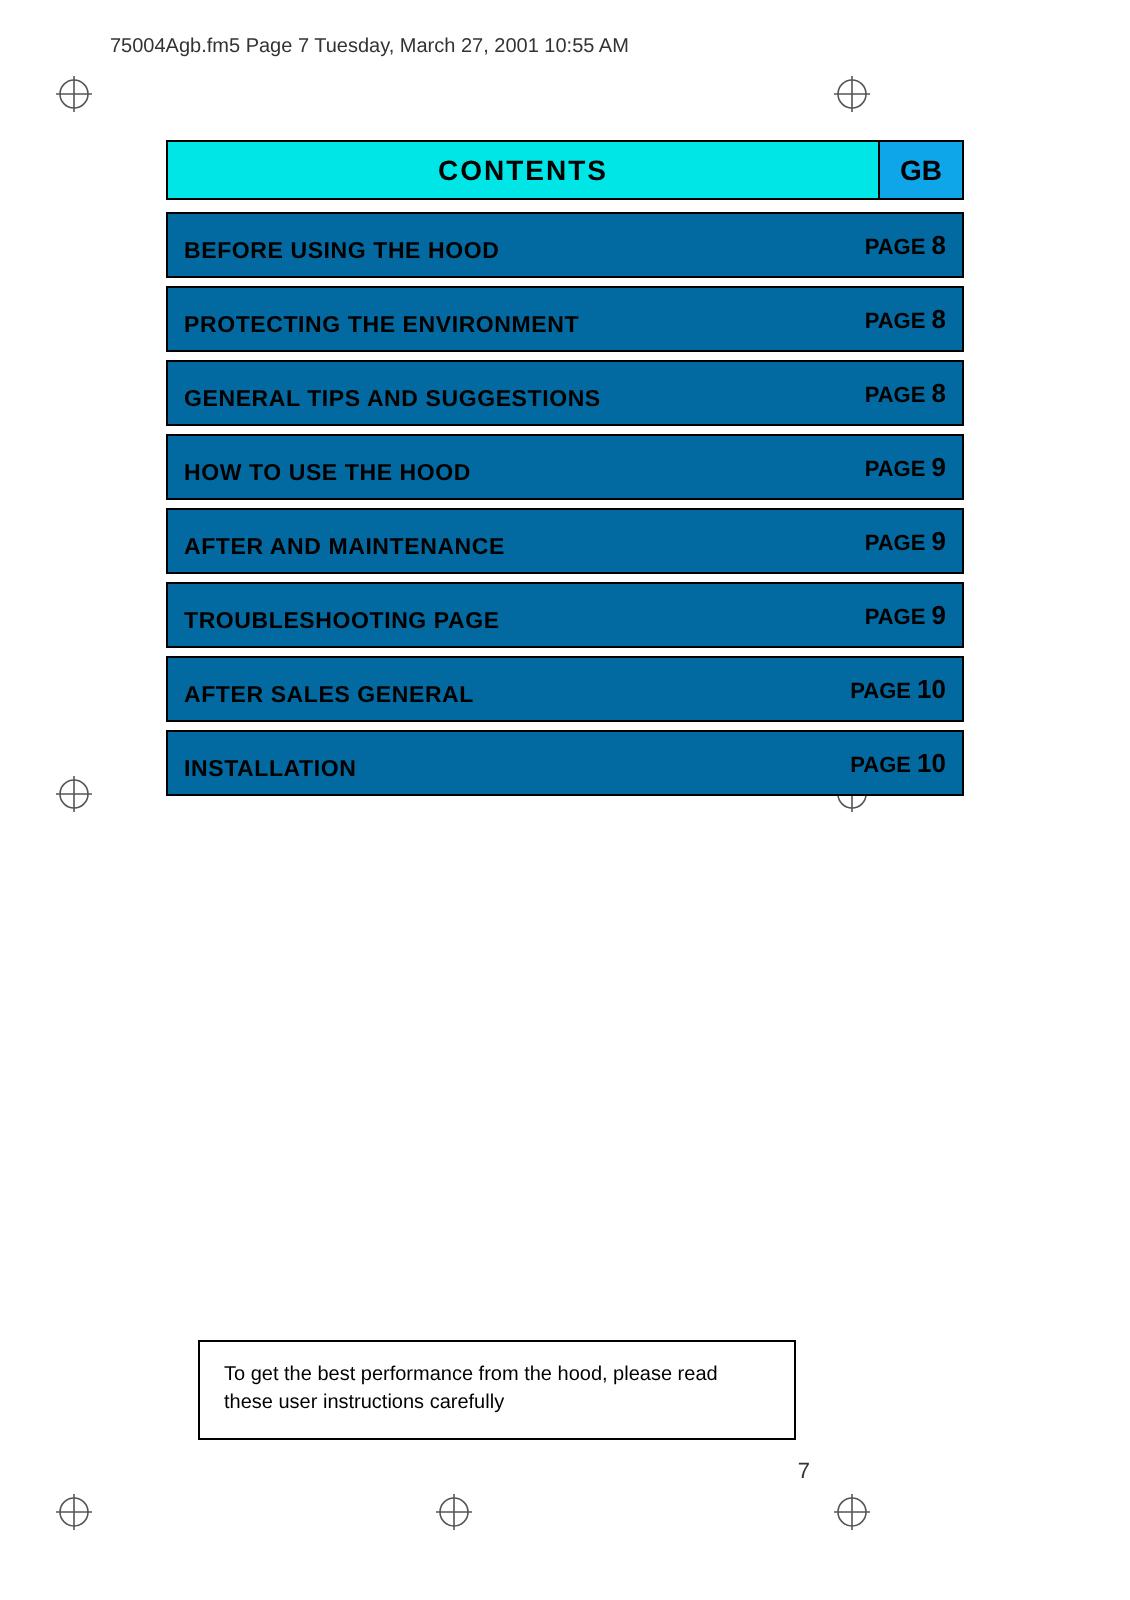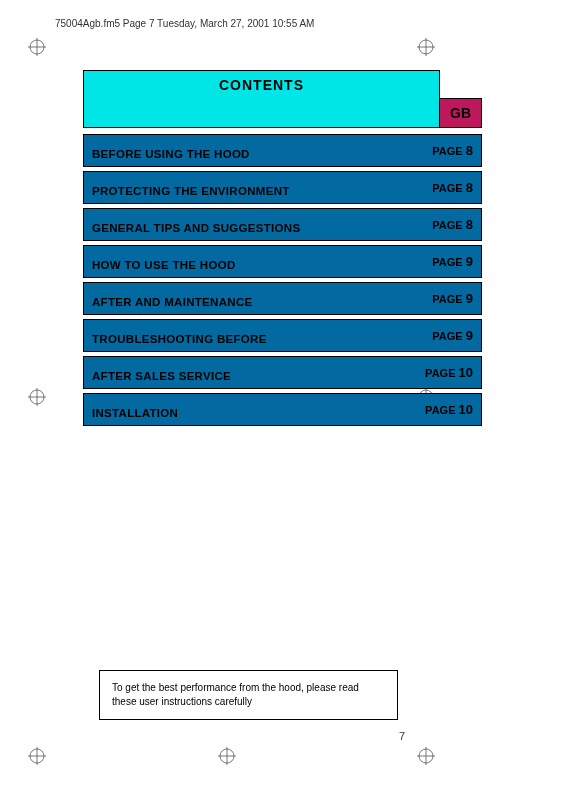--- a/index.html
+++ b/index.html
@@ -85,30 +85,29 @@
       padding: 6px 22px;
       font-size: 14px;
       font-weight: 900;
       color: #000;
       letter-spacing: 1px;
       text-align: center;
       border: 1.5px solid #000;
     }
 
     .contents-title-gb {
-      background: #be185d;
+      background: #0ea5e9;
       padding: 6px 10px;
       font-size: 14px;
       font-weight: 900;
       color: #000;
       border: 1.5px solid #000;
       border-left: none;
       min-width: 38px;
       text-align: center;
-      margin-top: 28px;
     }
 
     
     .toc-row {
       display: flex;
       width: 100%;
       margin-bottom: 4px;
       border: 1.5px solid #000;
       background: #0369a1;
       align-items: flex-end;
@@ -242,25 +241,25 @@
         </div>
         <div class="toc-row">
           <div class="toc-row-label">HOW TO USE THE HOOD</div>
           <div class="toc-row-page">PAGE <span class="page-num">9</span></div>
         </div>
         <div class="toc-row">
           <div class="toc-row-label">AFTER AND MAINTENANCE</div>
           <div class="toc-row-page">PAGE <span class="page-num">9</span></div>
         </div>
         <div class="toc-row">
-          <div class="toc-row-label">TROUBLESHOOTING BEFORE</div>
+          <div class="toc-row-label">TROUBLESHOOTING PAGE</div>
           <div class="toc-row-page">PAGE <span class="page-num">9</span></div>
         </div>
         <div class="toc-row">
-          <div class="toc-row-label">AFTER SALES SERVICE</div>
+          <div class="toc-row-label">AFTER SALES GENERAL</div>
           <div class="toc-row-page">PAGE <span class="page-num">10</span></div>
         </div>
         <div class="toc-row">
           <div class="toc-row-label">INSTALLATION</div>
           <div class="toc-row-page">PAGE <span class="page-num">10</span></div>
         </div>
       </div>
 
   </div>
 

